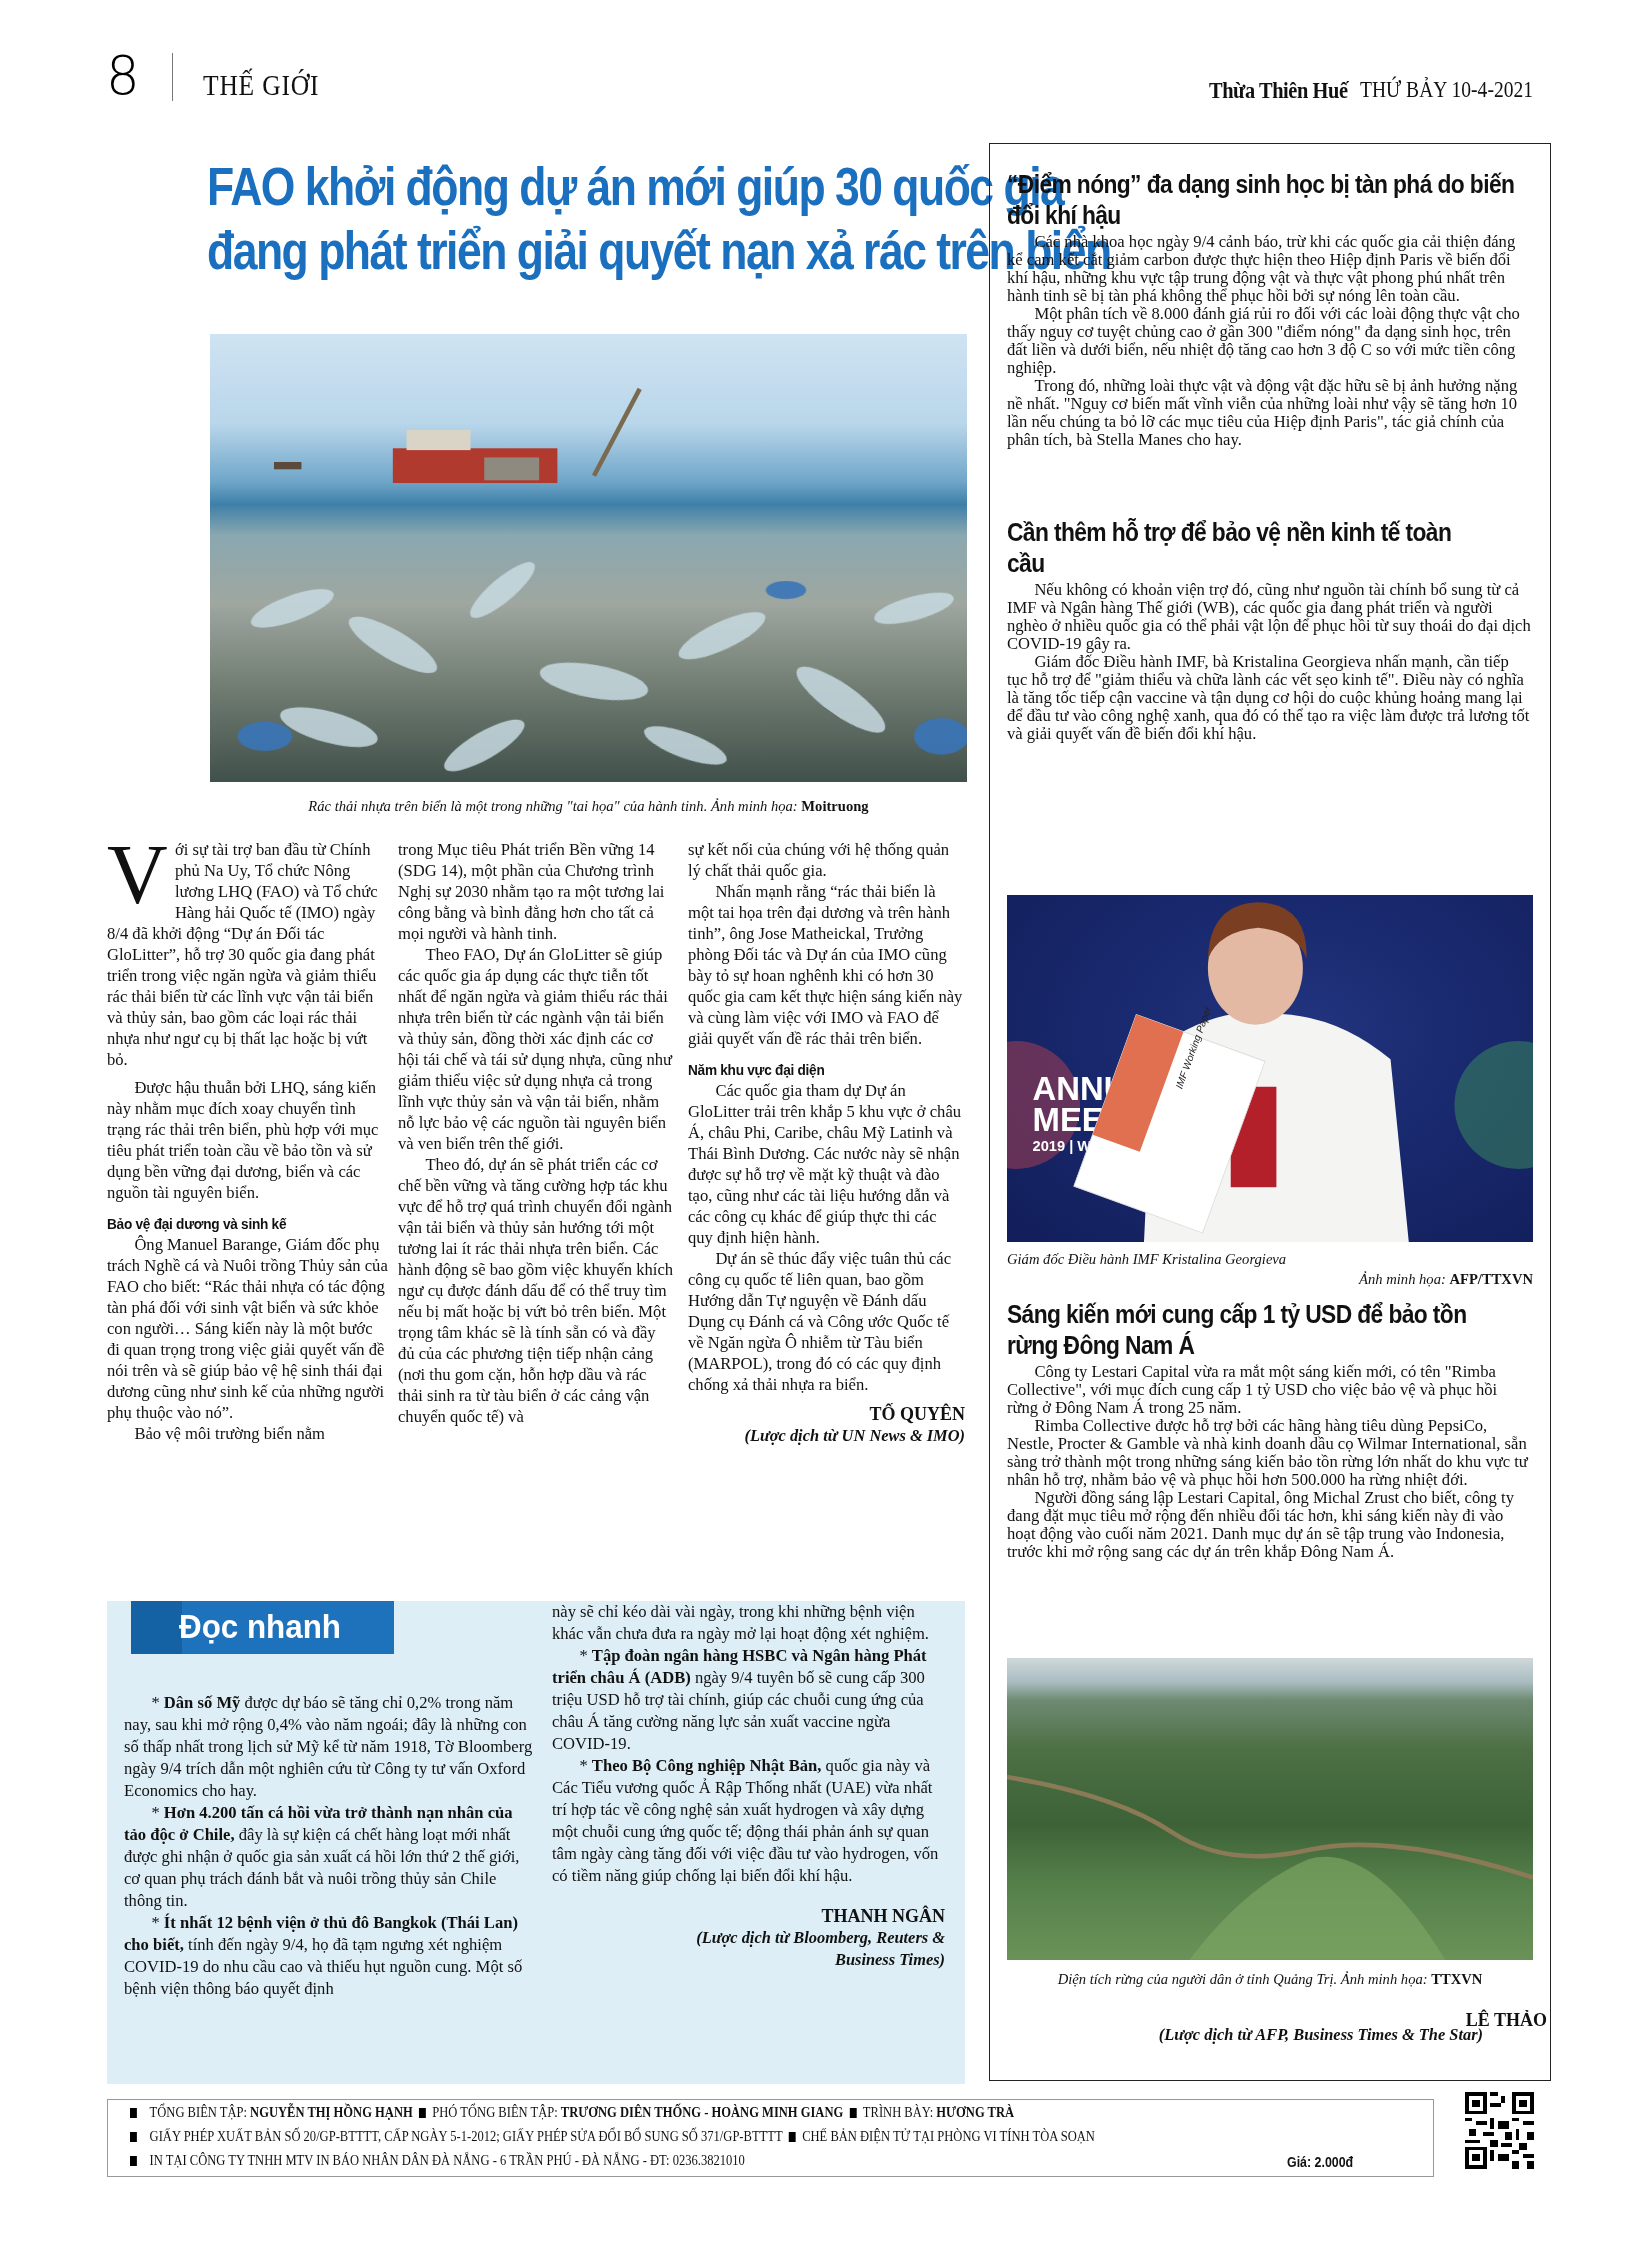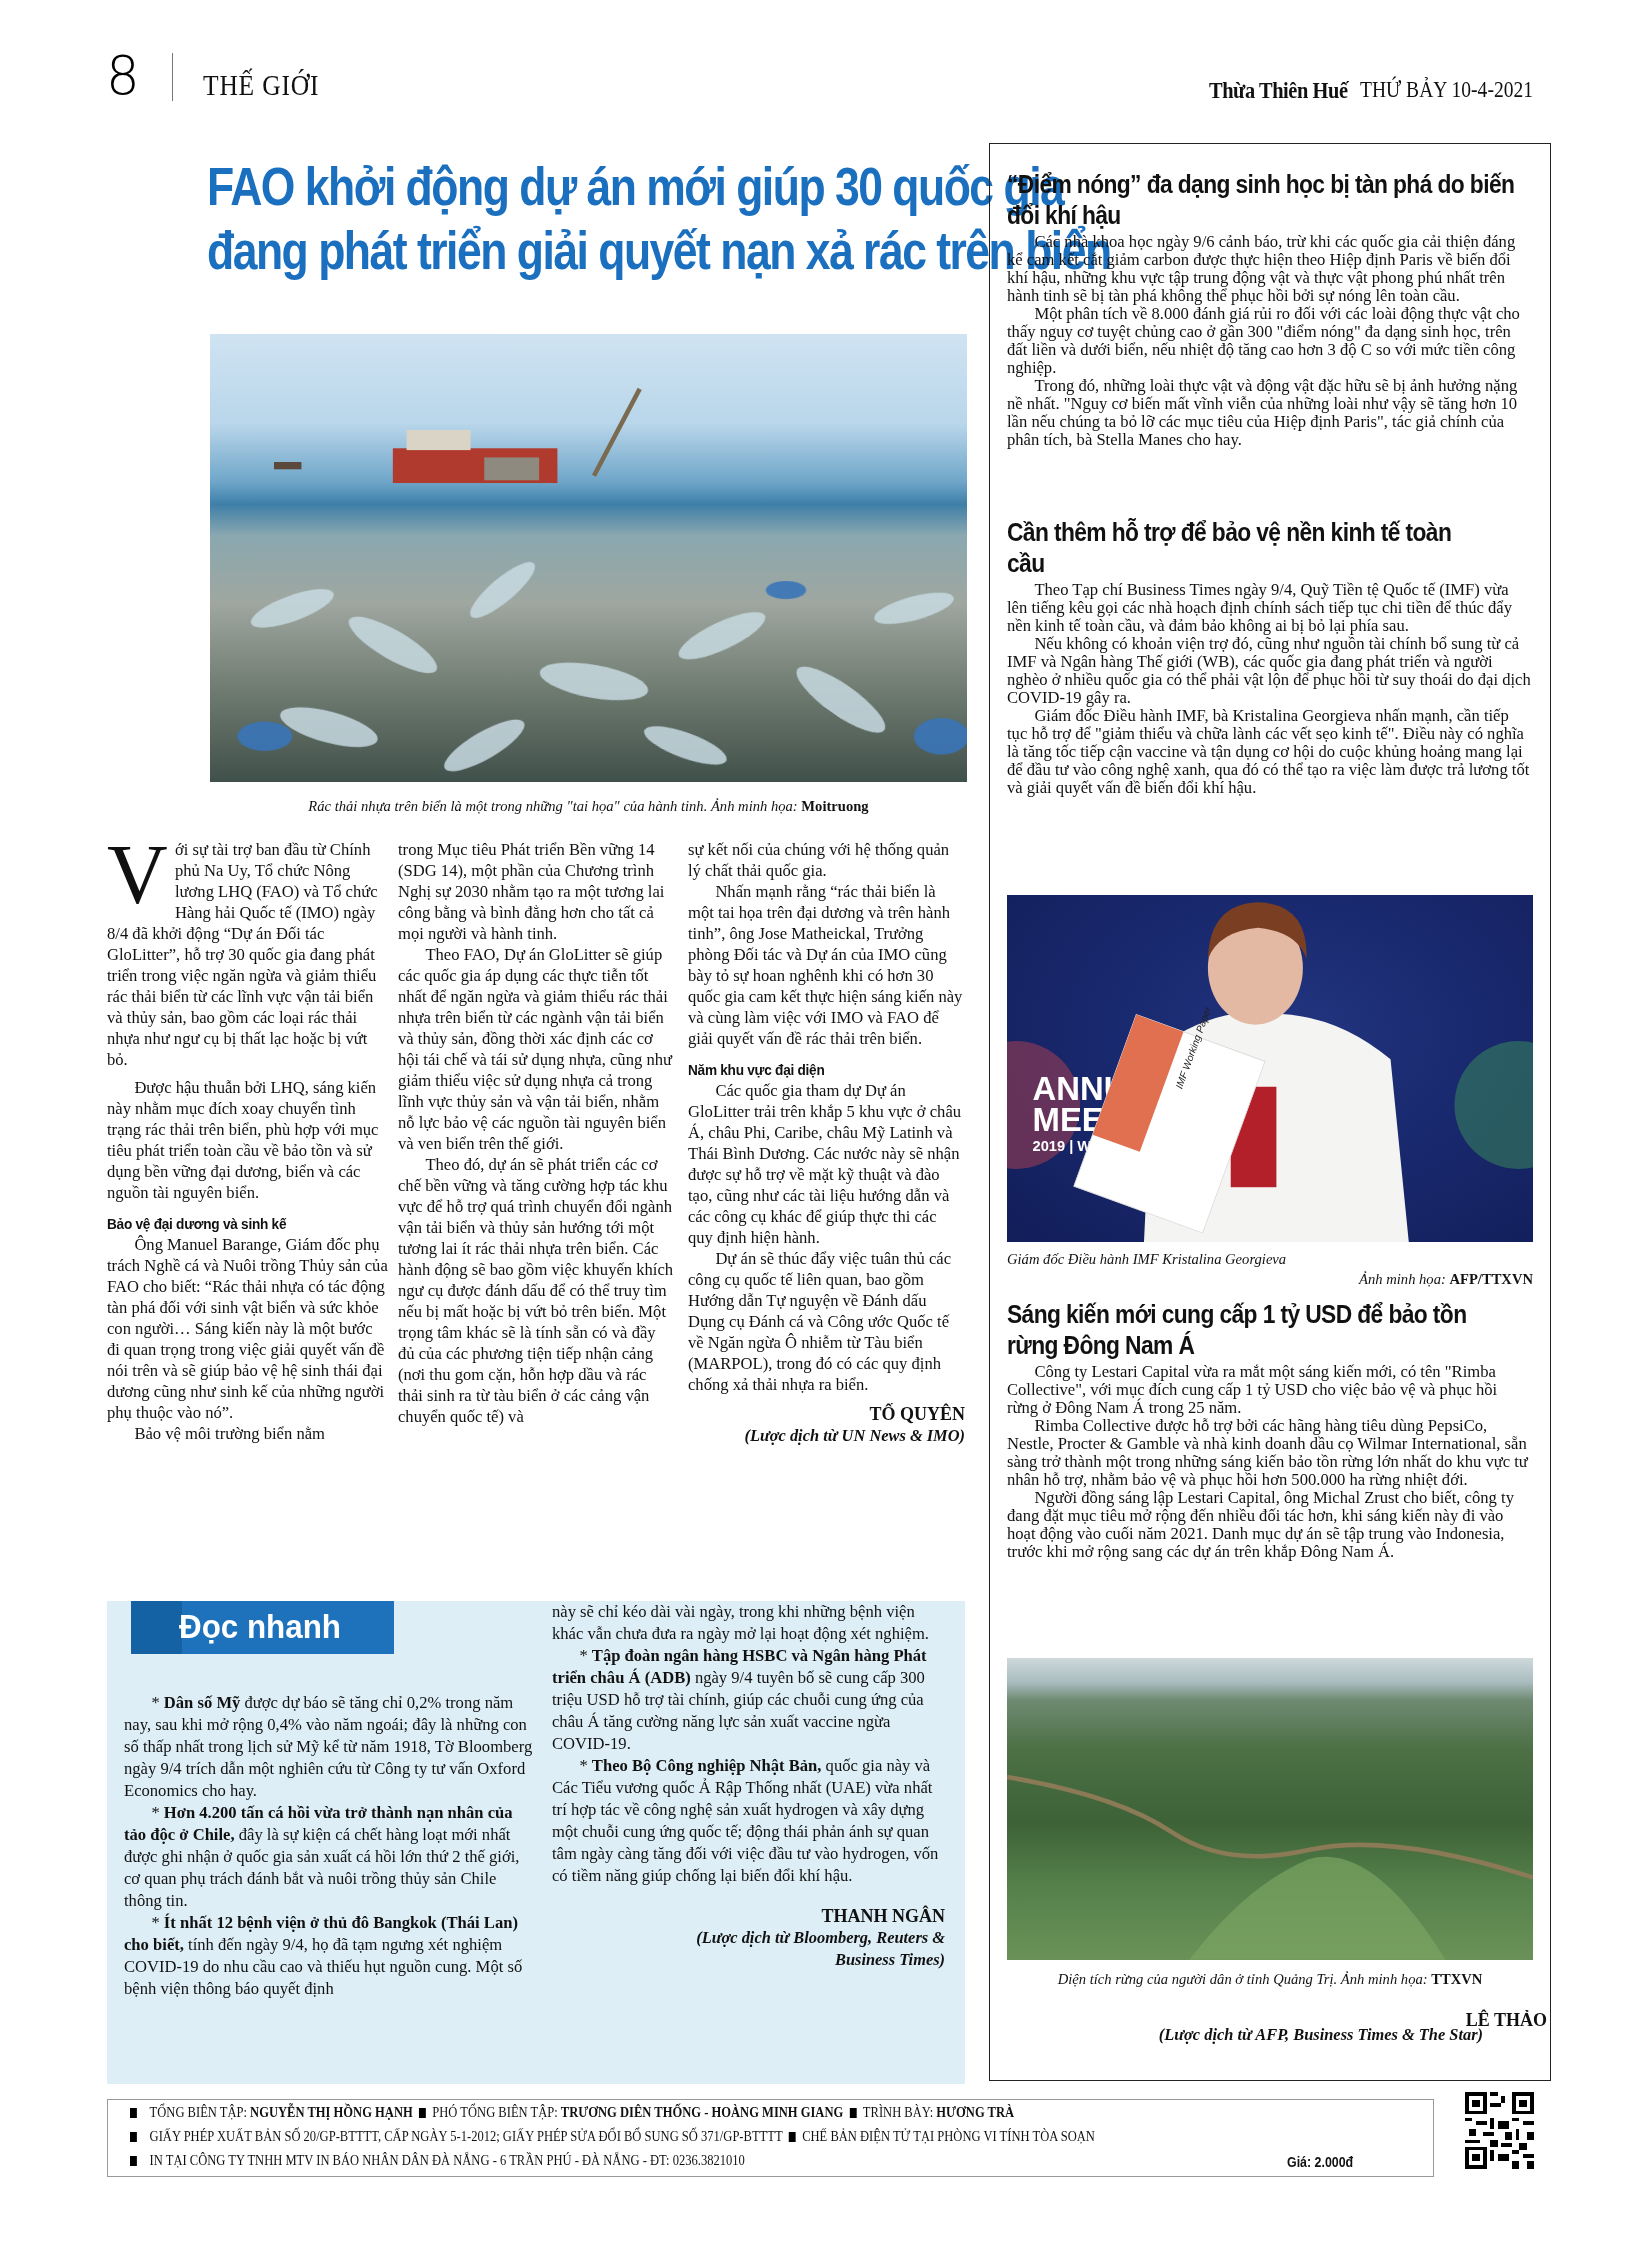--- a/index.html
+++ b/index.html
@@ -124,30 +124,29 @@
   <p>Dự án sẽ thúc đẩy việc tuân thủ các công cụ quốc tế liên quan, bao gồm Hướng dẫn Tự nguyện về Đánh dấu Dụng cụ Đánh cá và Công ước Quốc tế về Ngăn ngừa Ô nhiễm từ Tàu biển (MARPOL), trong đó có các quy định chống xả thải nhựa ra biển.</p>
   <div class="byline">TỐ QUYÊN</div>
   <div class="source">(Lược dịch từ UN News &amp; IMO)</div>
 </div>
 
 <div class="abs side-box"></div>
 
 <div class="abs" style="left:1007px; top:169px; width:525px;">
   <div class="side-title" style="white-space:normal; width:603px;">“Điểm nóng” đa dạng sinh học bị tàn phá do biến đổi khí hậu</div>
   <div class="side-text" style="margin-top:1.8px;">
-    <p>Các nhà khoa học ngày 9/6 cảnh báo, trừ khi các quốc gia cải thiện đáng kể cam kết cắt giảm carbon được thực hiện theo Hiệp định Paris về biến đổi khí hậu, những khu vực tập trung động vật và thực vật phong phú nhất trên hành tinh sẽ bị tàn phá không thể phục hồi bởi sự nóng lên toàn cầu.</p>
+    <p>Các nhà khoa học ngày 9/4 cảnh báo, trừ khi các quốc gia cải thiện đáng kể cam kết cắt giảm carbon được thực hiện theo Hiệp định Paris về biến đổi khí hậu, những khu vực tập trung động vật và thực vật phong phú nhất trên hành tinh sẽ bị tàn phá không thể phục hồi bởi sự nóng lên toàn cầu.</p>
     <p>Một phân tích về 8.000 đánh giá rủi ro đối với các loài động thực vật cho thấy nguy cơ tuyệt chủng cao ở gần 300 "điểm nóng" đa dạng sinh học, trên đất liền và dưới biển, nếu nhiệt độ tăng cao hơn 3 độ C so với mức tiền công nghiệp.</p>
     <p>Trong đó, những loài thực vật và động vật đặc hữu sẽ bị ảnh hưởng nặng nề nhất. "Nguy cơ biến mất vĩnh viễn của những loài như vậy sẽ tăng hơn 10 lần nếu chúng ta bỏ lỡ các mục tiêu của Hiệp định Paris", tác giả chính của phân tích, bà Stella Manes cho hay.</p>
   </div>
 </div>
 
 <div class="abs" style="left:1007px; top:517px; width:525px;">
   <div class="side-title" style="white-space:normal; width:530px;">Cần thêm hỗ trợ để bảo vệ nền kinh tế toàn cầu</div>
   <div class="side-text" style="margin-top:1.8px;">
-    <p>Theo Tạp chí Business Times ngày 9/4, Quỹ Tiền tệ Quốc tế (IMF) vừa lên tiếng kêu gọi các nhà hoạch định chính sách tiếp tục chi tiền để thúc đẩy nền kinh tế toàn cầu, và đảm bảo không ai bị bỏ lại phía sau.</p>
     <p>Nếu không có khoản viện trợ đó, cũng như nguồn tài chính bổ sung từ cả IMF và Ngân hàng Thế giới (WB), các quốc gia đang phát triển và người nghèo ở nhiều quốc gia có thể phải vật lộn để phục hồi từ suy thoái do đại dịch COVID-19 gây ra.</p>
     <p>Giám đốc Điều hành IMF, bà Kristalina Georgieva nhấn mạnh, cần tiếp tục hỗ trợ để "giảm thiểu và chữa lành các vết sẹo kinh tế". Điều này có nghĩa là tăng tốc tiếp cận vaccine và tận dụng cơ hội do cuộc khủng hoảng mang lại để đầu tư vào công nghệ xanh, qua đó có thể tạo ra việc làm được trả lương tốt và giải quyết vấn đề biến đổi khí hậu.</p>
   </div>
 </div>
 
 <div class="abs photo photo-imf">
   <svg width="526" height="347" viewBox="0 0 576 380">
     <circle cx="10" cy="230" r="70" fill="#b33f4f" opacity="0.5"></circle>
     <circle cx="560" cy="230" r="70" fill="#3a8f5a" opacity="0.5"></circle>
     <text x="28" y="225" fill="#ffffff" font-family="Liberation Sans, sans-serif" font-weight="bold" font-size="36">ANNU</text>

